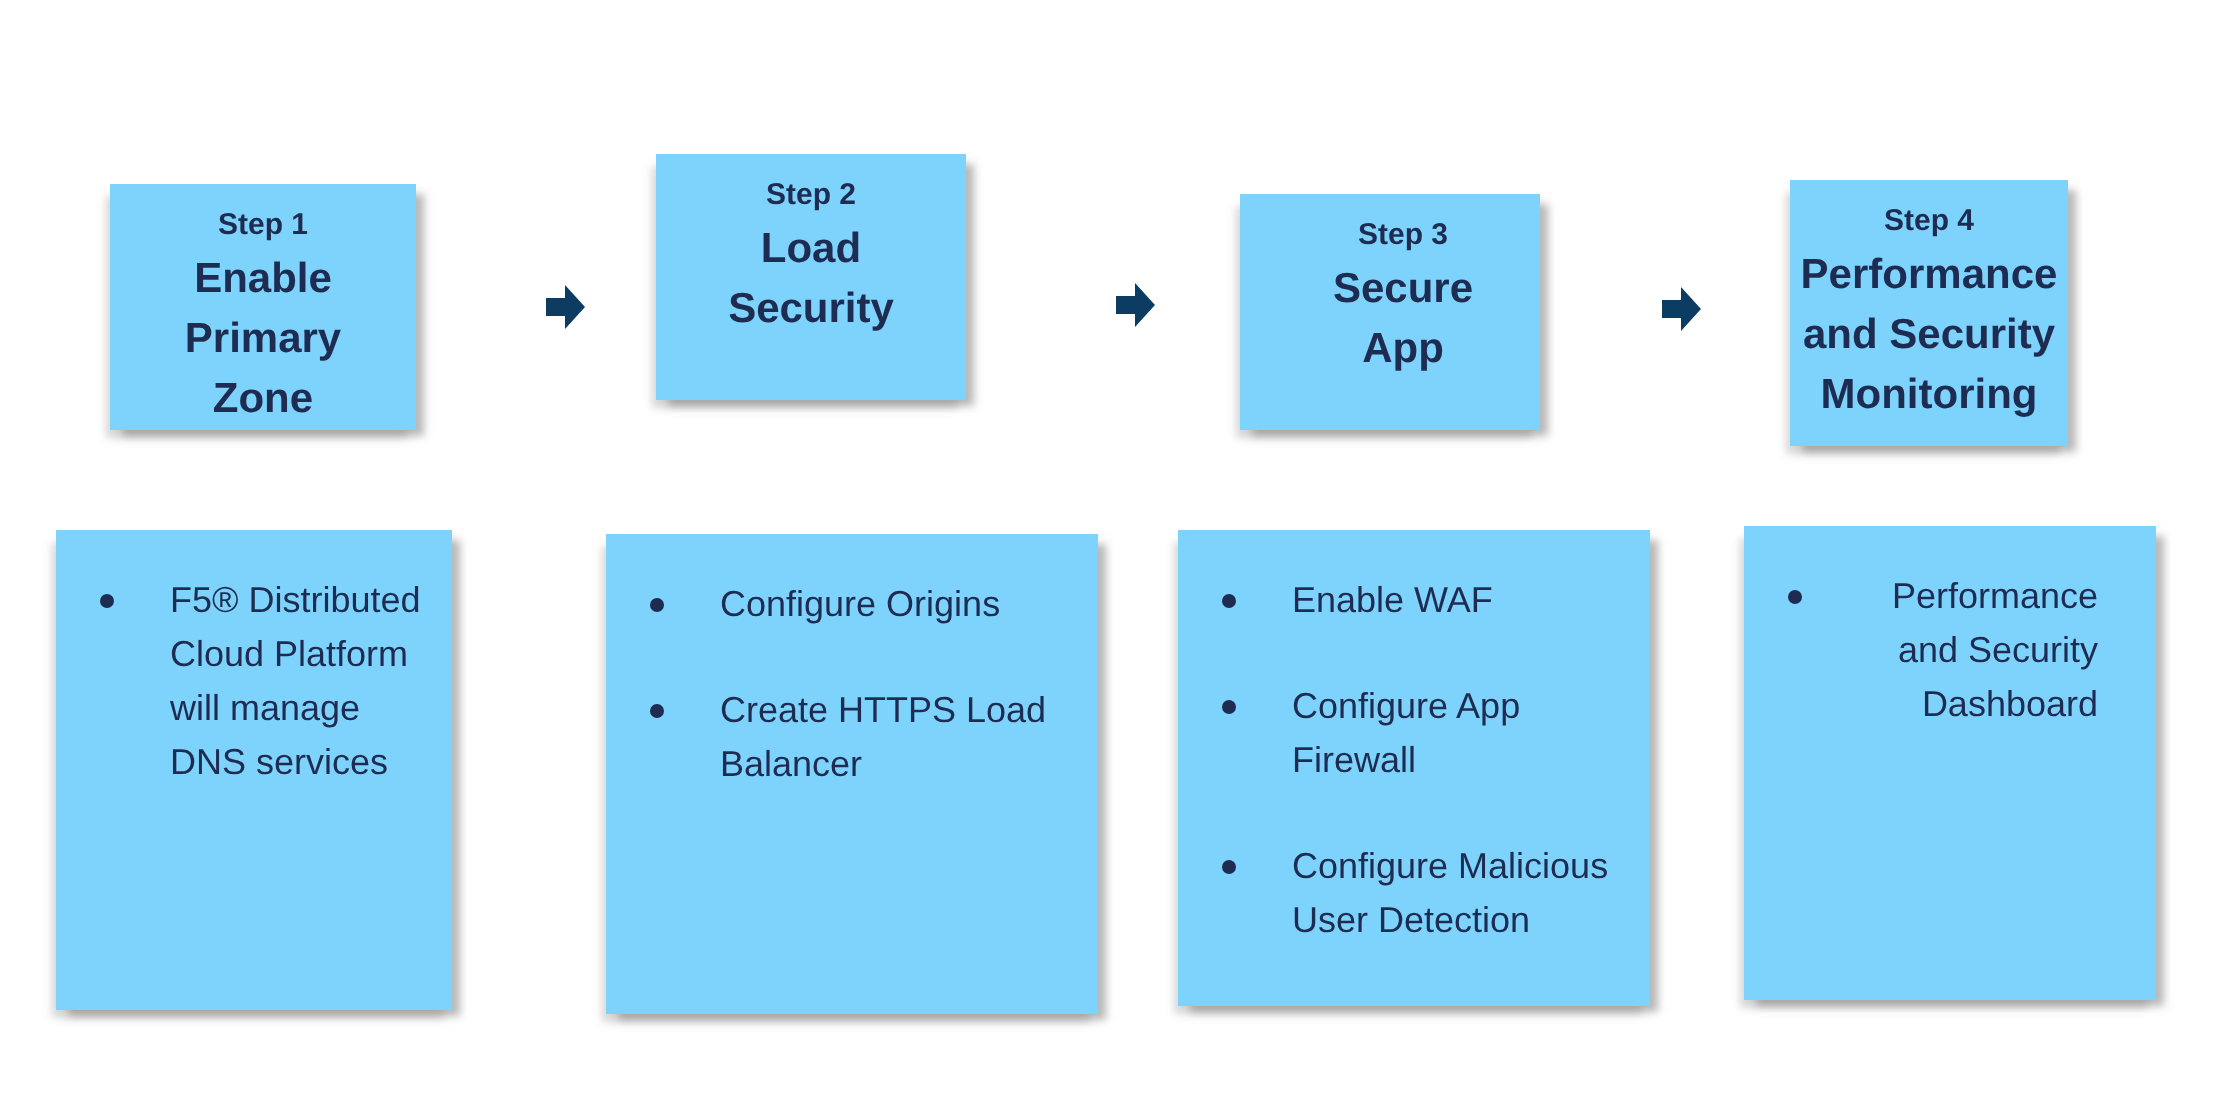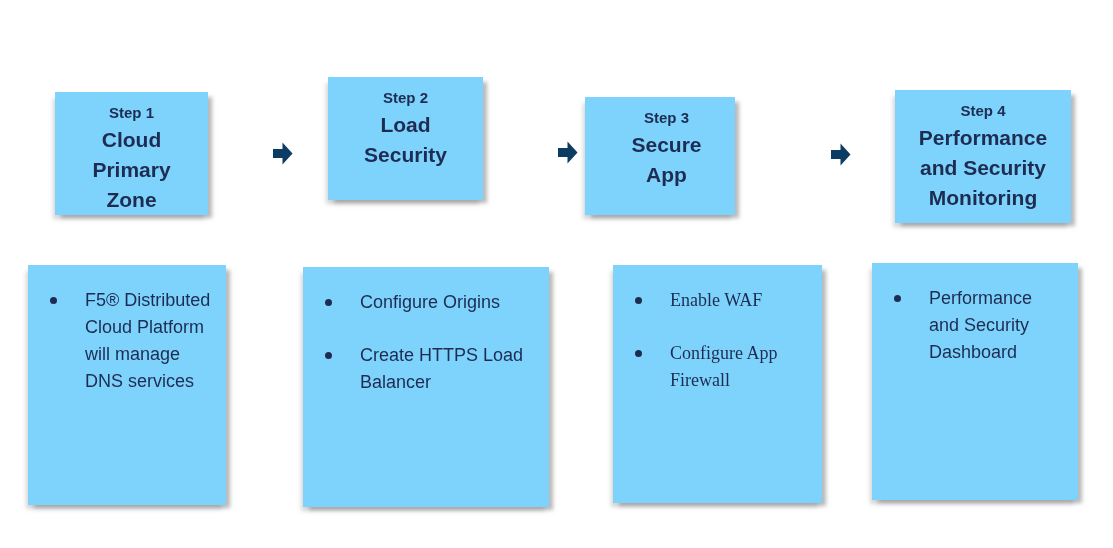--- a/index.html
+++ b/index.html
@@ -20,42 +20,42 @@
     position: absolute;
     background: #7dd3fc;
     box-shadow: 5px 4px 4px -1px rgba(125,125,125,0.55),
                 -3px 5px 4px -1px rgba(140,140,140,0.35);
     box-sizing: border-box;
   }
   
   .hbox { text-align: center; }
   .h1 { left: 55px;  top: 92px; width: 153px; height: 123px; }
   .h2 { left: 328px; top: 77px; width: 155px; height: 123px; }
-  .h3 { left: 585px; top: 97px; width: 150px; height: 118px; padding-left: 13px; }
-  .h4 { left: 895px; top: 90px; width: 176px; height: 133px; }
+  .h3 { left: 620px; top: 97px; width: 150px; height: 118px; padding-left: 13px; }
+  .h4 { left: 895px; top: 90px; width: 139px; height: 133px; }
   .step-label {
     font-weight: bold;
     font-size: 15px;
     line-height: 22px;
     margin-top: 10px;
   }
   .step-title {
     font-weight: bold;
     font-size: 21px;
     line-height: 30px;
     margin: 1px auto 0 auto;
   }
   .h1 .step-title { max-width: 96px; }
   .h2 .step-title { max-width: 108px; }
   .h3 .step-title { max-width: 88px; }
   .h4 .step-title { max-width: 138px; text-align: center; }
   
   .d1 { left: 28px;  top: 265px; width: 198px; height: 240px; }
   .d2 { left: 303px; top: 267px; width: 246px; height: 240px; }
-  .d3 { left: 613px; top: 265px; width: 209px; height: 238px; font-family: Liberation Serif, serif; }
+  .d3 { left: 589px; top: 265px; width: 236px; height: 238px; }
   .d4 { left: 872px; top: 263px; width: 206px; height: 237px; }
   ul.bullets {
     list-style: none;
     margin: 4px;
     padding: 18px 6px 0 18px;
   }
   li.bullet {
     display: flex;
     align-items: flex-start;
     margin-bottom: 26px;
@@ -64,40 +64,40 @@
   }
   .dot {
     flex: 0 0 7px;
     width: 7px;
     height: 7px;
     border-radius: 50%;
     background: #1e2c52;
     margin: 10px 28px 0 0;
   }
   .bullet-text { display: block; }
-  .d4 .bullet-text { max-width: 120px; }
+  .d4 .bullet-text { max-width: 120px; text-align: right; }
   
   .arrow {
     position: absolute;
     width: 20px;
     height: 25px;
   }
   .a1 { left: 273px; top: 141px; }
   .a2 { left: 558px; top: 140px; }
   .a3 { left: 831px; top: 142px; }
   .arrow svg { display: block; width: 100%; height: 100%; }
 </style>
 </head>
 <body>
 
 <div class="canvas">
 
   <div class="box hbox h1">
     <div class="step-label">Step 1</div>
-    <div class="step-title">Cloud Primary Zone</div>
+    <div class="step-title">Enable Primary Zone</div>
   </div>
 
   <div class="box hbox h2">
     <div class="step-label">Step 2</div>
     <div class="step-title">Load Security</div>
   </div>
 
   <div class="box hbox h3">
     <div class="step-label">Step 3</div>
     <div class="step-title">Secure App</div>
@@ -149,20 +149,24 @@
   <div class="box d3">
     <ul class="bullets">
       <li class="bullet">
         <span class="dot"></span>
         <span class="bullet-text">Enable WAF</span>
       </li>
       <li class="bullet">
         <span class="dot"></span>
         <span class="bullet-text">Configure App Firewall</span>
       </li>
+      <li class="bullet">
+        <span class="dot"></span>
+        <span class="bullet-text">Configure Malicious User Detection</span>
+      </li>
     </ul>
   </div>
 
   <div class="box d4">
     <ul class="bullets">
       <li class="bullet">
         <span class="dot"></span>
         <span class="bullet-text">Performance and Security Dashboard</span>
       </li>
     </ul>

